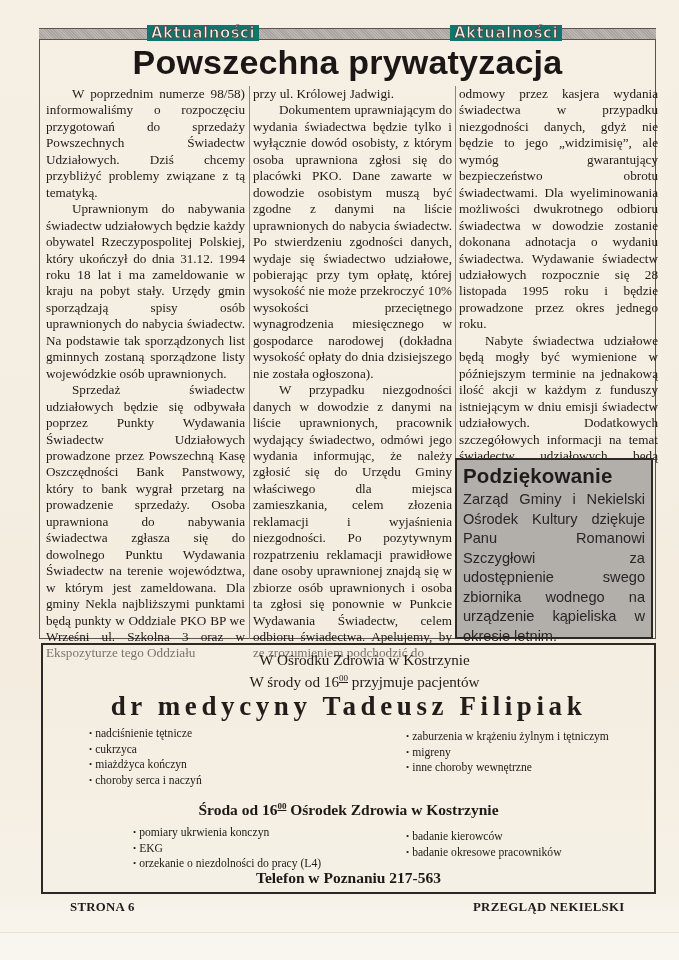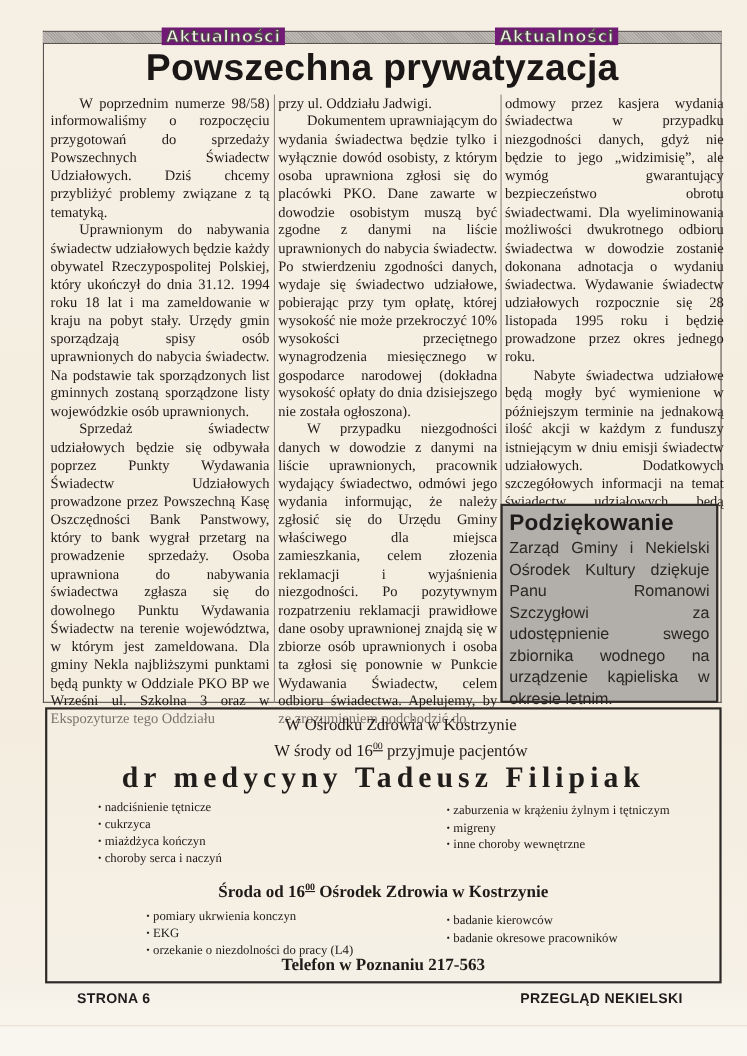--- a/index.html
+++ b/index.html
@@ -32,21 +32,21 @@
     border-top: 1px solid #5a5450;
     border-bottom: 1px solid #5a5450;
     box-sizing: border-box;
   }
   .section-label {
     position: absolute; top: 25px; height: 16px;
     font-family: "DejaVu Sans", sans-serif; font-weight: bold;
     font-size: 15px; line-height: 16px; letter-spacing: 0.5px;
     color: #f4f0ea;
     -webkit-text-stroke: 1px #4d4845;
-    background: #701a75;
+    background: #0f766e;
     padding: 0 4px;
   }
   .section-label.left { left: 147px; }
   .section-label.right { left: 450px; }
   .headline {
     position: absolute; left: 39px; top: 42px; width: 617px; text-align: center;
     font-family: "Liberation Sans", sans-serif; font-weight: bold;
     font-size: 34px; line-height: 40px; color: #1a1716;
     letter-spacing: 0.2px;
   }
@@ -108,21 +108,21 @@
   }
   .ad-list li::before { content: "\2022"; margin-right: 3px; font-size: 9px; vertical-align: 1px; }
   .ad-bold {
     position: absolute; left: 0; width: 100%; text-align: center;
     font-weight: bold; font-size: 15.5px; line-height: 18px;
   }
   .ad-bold sup { font-size: 9px; text-decoration: underline; vertical-align: 6px; }
 
   .footer {
     position: absolute; top: 900px;
-    font-family: Liberation Sans, sans-serif; font-weight: bold;
+    font-family: Liberation Serif, serif; font-weight: bold;
     font-size: 12.8px; color: #1f1c1b; letter-spacing: 0.3px;
   }
   .footer.left { left: 70px; }
   .footer.right { left: 426px; padding-left: 47px; }
 </style>
 </head>
 <body>
 
 <div class="page"></div>
 <div class="page-edge"></div>
@@ -137,21 +137,21 @@
 <div class="col-rule rule1"></div>
 <div class="col-rule rule2"></div>
 
 <div class="col col1">
   <p>W poprzednim numerze 98/58) informowaliśmy o rozpoczęciu przygotowań do sprzedaży Powszechnych Świadectw Udziałowych. Dziś chcemy przybliżyć problemy związane z tą tematyką.</p>
   <p>Uprawnionym do nabywania świadectw udziałowych będzie każdy obywatel Rzeczypospolitej Polskiej, który ukończył do dnia 31.12. 1994 roku 18 lat i ma zameldowanie w kraju na pobyt stały. Urzędy gmin sporządzają spisy osób uprawnionych do nabycia świadectw. Na podstawie tak sporządzonych list gminnych zostaną sporządzone listy wojewódzkie osób uprawnionych.</p>
   <p>Sprzedaż świadectw udziałowych będzie się odbywała poprzez Punkty Wydawania Świadectw Udziałowych prowadzone przez Powszechną Kasę Oszczędności Bank Panstwowy, który to bank wygrał przetarg na prowadzenie sprzedaży. Osoba uprawniona do nabywania świadectwa zgłasza się do dowolnego Punktu Wydawania Świadectw na terenie województwa, w którym jest zameldowana. Dla gminy Nekla najbliższymi punktami będą punkty w Oddziale PKO BP we Wrześni ul. Szkolna 3 oraz w Ekspozyturze tego Oddziału</p>
 </div>
 
 <div class="col col2">
-  <p class="noindent">przy ul. Oddziału Jadwigi.</p>
+  <p class="noindent">przy ul. Królowej Jadwigi.</p>
   <p>Dokumentem uprawniającym do wydania świadectwa będzie tylko i wyłącznie dowód osobisty, z którym osoba uprawniona zgłosi się do placówki PKO. Dane zawarte w dowodzie osobistym muszą być zgodne z danymi na liście uprawnionych do nabycia świadectw. Po stwierdzeniu zgodności danych, wydaje się świadectwo udziałowe, pobierając przy tym opłatę, której wysokość nie może przekroczyć 10% wysokości przeciętnego wynagrodzenia miesięcznego w gospodarce narodowej (dokładna wysokość opłaty do dnia dzisiejszego nie została ogłoszona).</p>
   <p>W przypadku niezgodności danych w dowodzie z danymi na liście uprawnionych, pracownik wydający świadectwo, odmówi jego wydania informując, że należy zgłosić się do Urzędu Gminy właściwego dla miejsca zamieszkania, celem złozenia reklamacji i wyjaśnienia niezgodności. Po pozytywnym rozpatrzeniu reklamacji prawidłowe dane osoby uprawnionej znajdą się w zbiorze osób uprawnionych i osoba ta zgłosi się ponownie w Punkcie Wydawania Świadectw, celem odbioru świadectwa. Apelujemy, by ze zrozumieniem podchodzić do</p>
 </div>
 
 <div class="col col3">
   <p class="noindent">odmowy przez kasjera wydania świadectwa w przypadku niezgodności danych, gdyż nie będzie to jego „widzimisię”, ale wymóg gwarantujący bezpieczeństwo obrotu świadectwami. Dla wyeliminowania możliwości dwukrotnego odbioru świadectwa w dowodzie zostanie dokonana adnotacja o wydaniu świadectwa. Wydawanie świadectw udziałowych rozpocznie się 28 listopada 1995 roku i będzie prowadzone przez okres jednego roku.</p>
   <p>Nabyte świadectwa udziałowe będą mogły być wymienione w późniejszym terminie na jednakową ilość akcji w każdym z funduszy istniejącym w dniu emisji świadectw udziałowych. Dodatkowych szczegółowych informacji na temat świadectw udziałowych będą udzielały placówki PKO BP.</p>
 </div>
 
 <div class="thanks">

